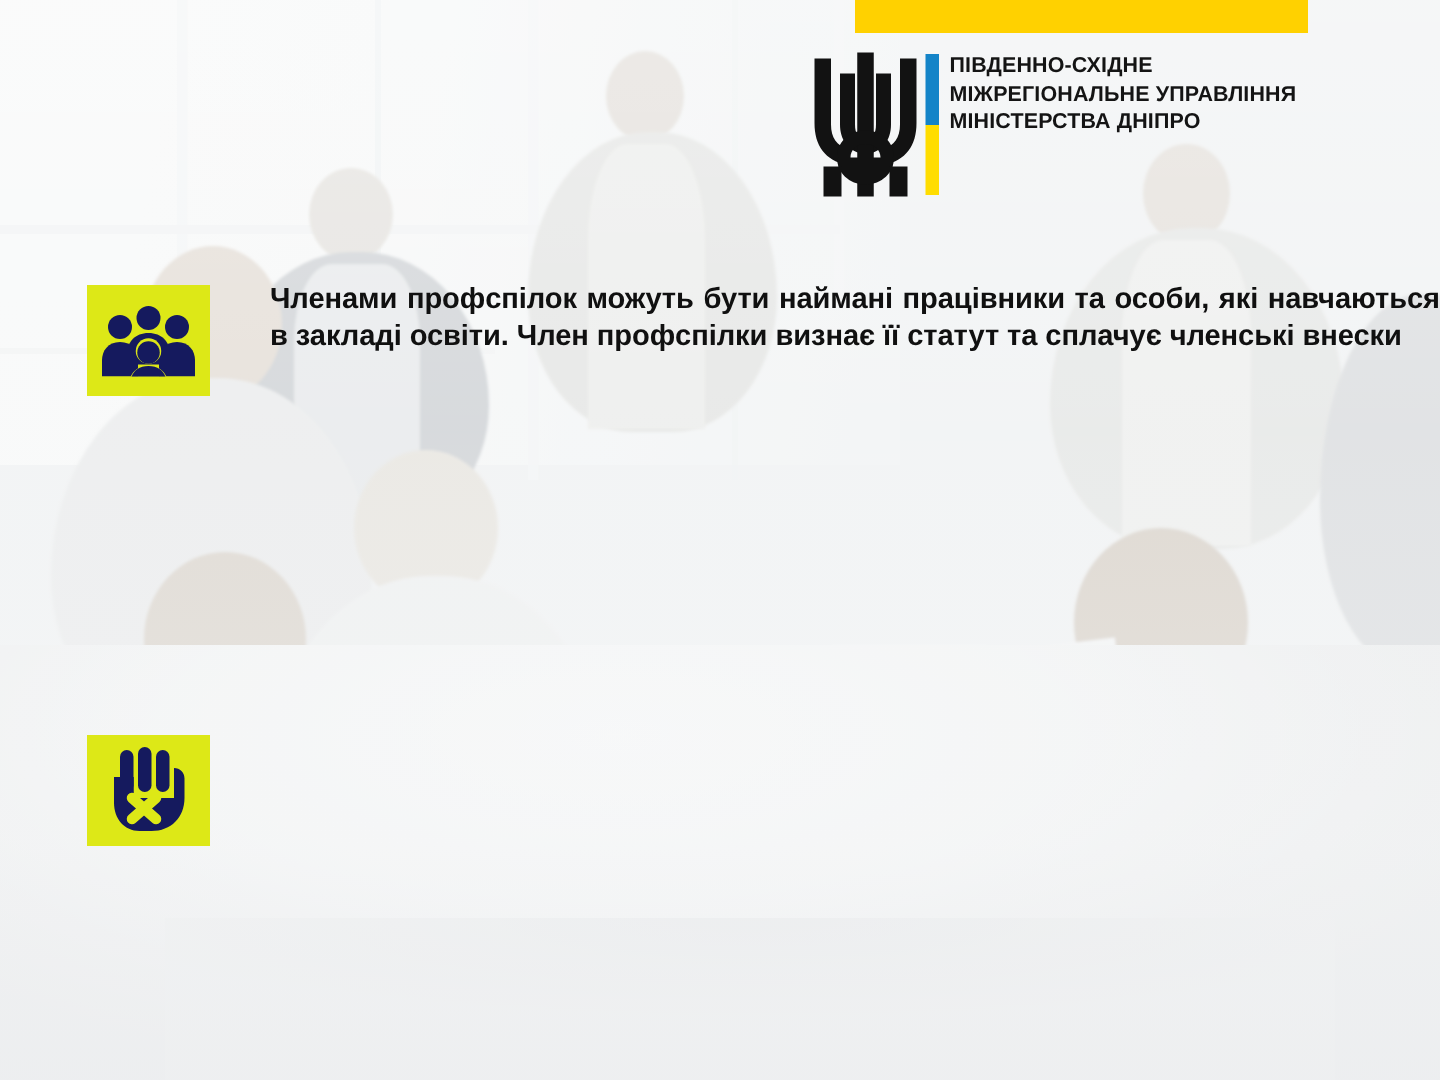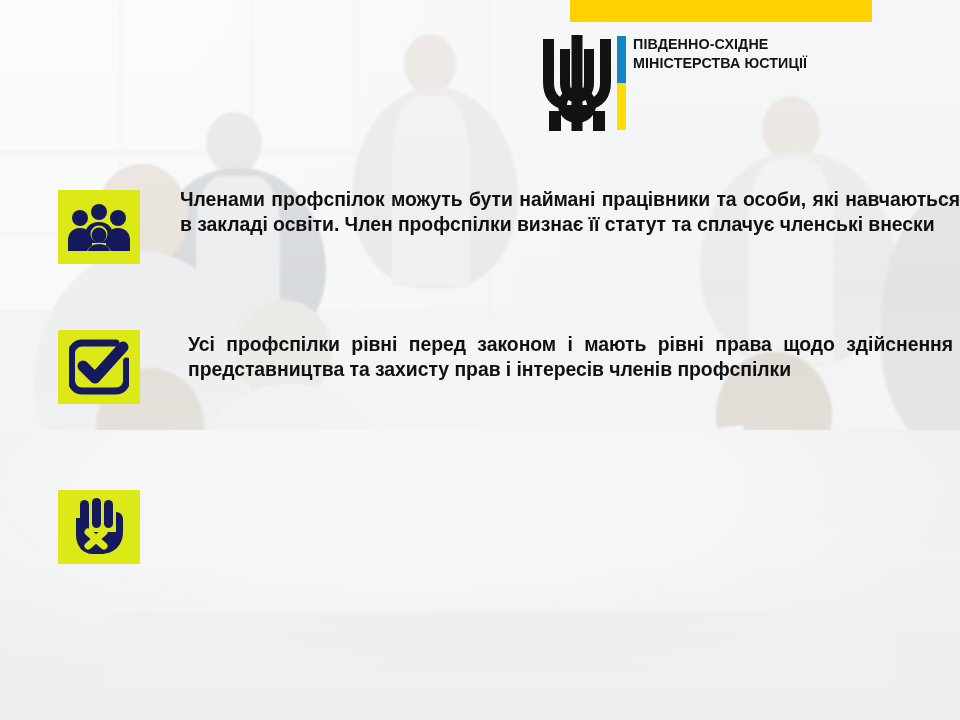--- a/index.html
+++ b/index.html
@@ -163,21 +163,22 @@
 
         <path d="M9 78 h12 v20 h-12 Z"></path>
         <path d="M53 78 h12 v20 h-12 Z"></path>
       </g>
     </svg>
 
     <div class="bicolor"></div>
 
     <div class="logotext">
       <div>ПІВДЕННО-СХІДНЕ</div>
-      <div>МІНІСТЕРСТВА ЮСТИЦІЇ</div>
+      <div>МІЖРЕГІОНАЛЬНЕ УПРАВЛІННЯ</div>
+      <div>МІНІСТЕРСТВА ДНІПРО</div>
     </div>
   </div>
 
   <div class="row" id="row1">
     <div class="iconbox" style="background:#DDE817;">
       <svg width="62" height="48" viewBox="0 0 62 48" aria-hidden="true">
         <g fill="#151A5E">
           <circle cx="31" cy="9" r="8"></circle>
           <path d="M31 19 c-9 0 -14 6 -14 13 v8 h28 v-8 c0 -7 -5 -13 -14 -13 z"></path>
           <circle cx="12" cy="15" r="8"></circle>
@@ -187,29 +188,20 @@
           <circle cx="31" cy="31" r="8.5" fill="#DDE817"></circle>
           <path d="M31 41 c-9 0 -13 6 -13 13 v6 h26 v-6 c0 -7 -4 -13 -13 -13 z" fill="#DDE817"></path>
           <circle cx="31" cy="32" r="7.5"></circle>
           <path d="M31 41 c-8 0 -12 5 -12 12 v5 h24 v-5 c0 -7 -4 -12 -12 -12 z"></path>
         </g>
       </svg>
     </div>
     <div class="para">Членами профспілок можуть бути наймані працівники та особи, які навчаються в закладі освіти. Член профспілки визнає її статут та сплачує членські внески</div>
   </div>
 
-  <div class="row" id="row2">
-    <div class="iconbox" style="background:#DDE817;">
-      <svg width="60" height="56" viewBox="0 0 60 56" aria-hidden="true">
-        <path d="M47 4 H13 C7 4 2.5 8.5 2.5 14.5 v27 C2.5 47.5 7 52 13 52 h34 c6 0 10.5 -4.5 10.5 -10.5 V22" fill="none" stroke="#151A5E" stroke-width="7" stroke-linecap="round"></path>
-        <path d="M14 27 L26 39 L54 8" fill="none" stroke="#151A5E" stroke-width="11" stroke-linecap="round" stroke-linejoin="round"></path>
-      </svg>
-    </div>
-    <div class="para">Усі профспілки рівні перед законом і мають рівні права щодо здійснення представництва та захисту прав і інтересів членів профспілки</div>
-  </div>
 
   <div class="row" id="row3">
     <div class="iconbox" style="background:#DDE817;">
       <svg width="56" height="58" viewBox="0 0 56 58" aria-hidden="true">
         <g fill="#151A5E">
           <rect x="9" y="2" width="9" height="28" rx="4.5"></rect>
           <rect x="21" y="0" width="9" height="30" rx="4.5"></rect>
           <rect x="33" y="2" width="9" height="28" rx="4.5"></rect>
           <path d="M45 14 c4 0 7 3 7 7 v13 c0 13 -9 22 -22 22 H22 C12 56 5 48 5 37 V20 h13 v14 h27 z"></path>
           <rect x="5" y="20" width="13" height="18"></rect>

